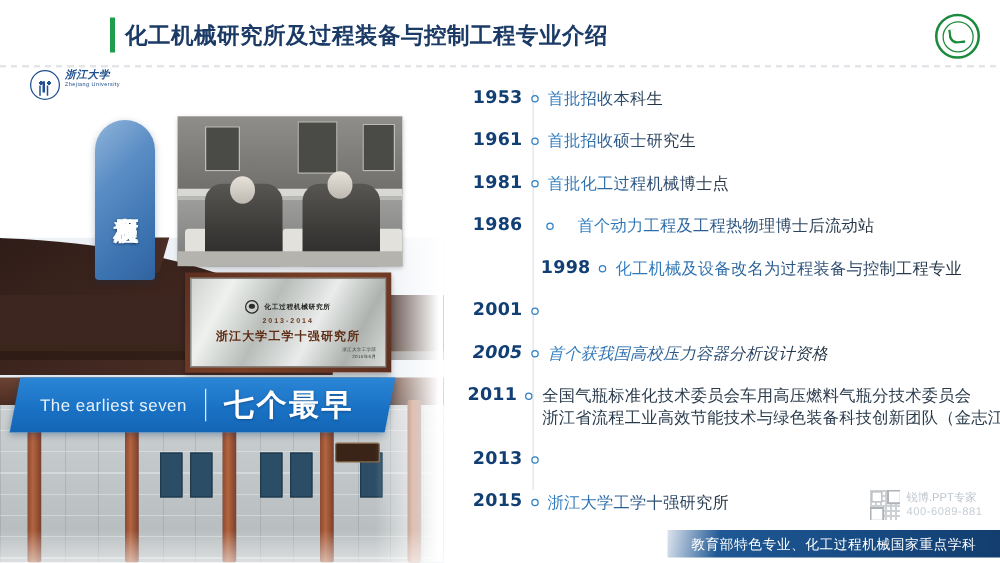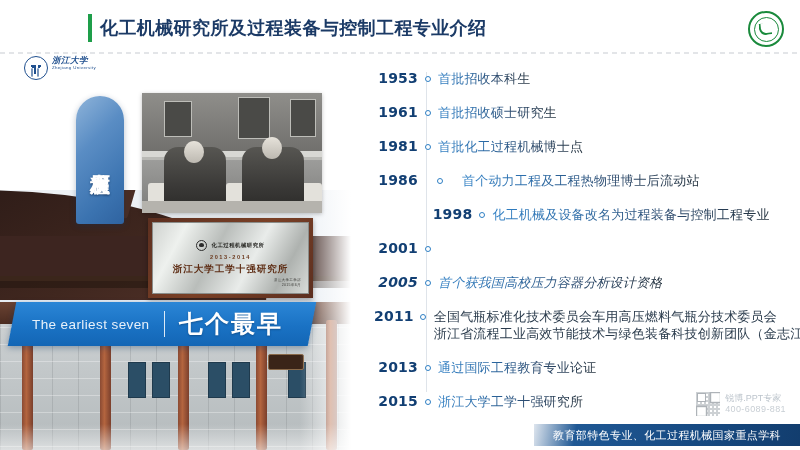--- a/index.html
+++ b/index.html
@@ -326,21 +326,20 @@
           <div class="tl-year">2011</div>
           <div class="tl-dot"></div>
           <div class="tl-text plain">
             <span class="l2">全国气瓶标准化技术委员会车用高压燃料气瓶分技术委员会</span>
             <span class="l2">浙江省流程工业高效节能技术与绿色装备科技创新团队（金志江团队）</span>
           </div>
         </div>
         <div class="tl-row" style="top: 291px;">
           <div class="tl-year">2013</div>
           <div class="tl-dot"></div>
-          <div class="tl-text">通过国际工程教育专业论证</div>
         </div>
         <div class="tl-row" style="top: 325px;">
           <div class="tl-year">2015</div>
           <div class="tl-dot"></div>
           <div class="tl-text">浙江大学工学十强研究所</div>
         </div>
       </div>
   </div>
 
   <div class="watermark">

